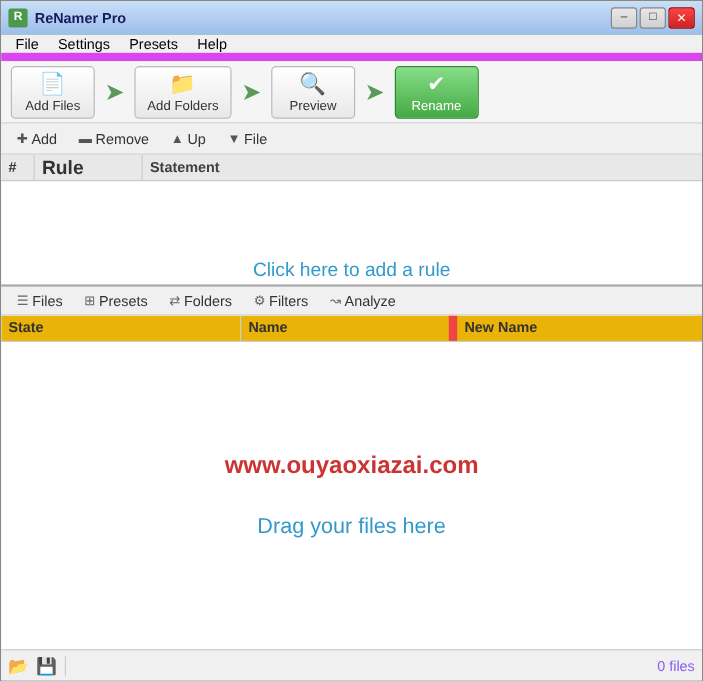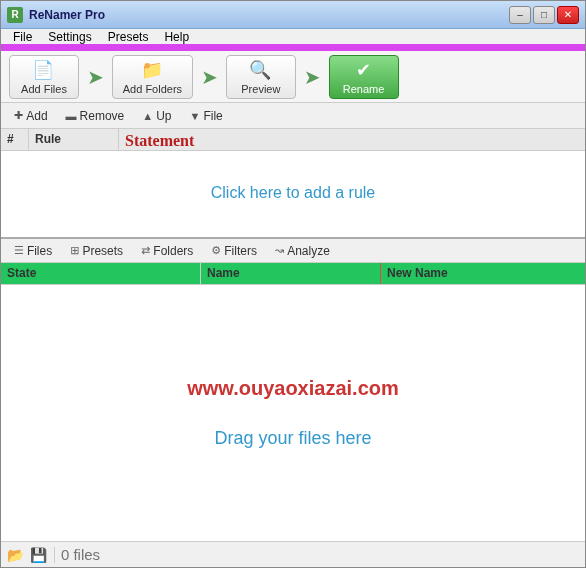--- a/index.html
+++ b/index.html
@@ -195,36 +195,35 @@
       font-weight: bold;
       font-size: 12px;
       color: #333;
     }
 
     .rules-col-rule {
       width: 90px;
       padding: 3px 6px;
       border-right: 1px solid #ccc;
       font-weight: bold;
-      font-size: 12px;
+      font-size: 16px;
       color: #333;
     }
 
     .rules-col-statement {
       flex: 1;
       padding: 3px 6px;
       font-weight: bold;
-      font-size: 16px;
-      color: #b91c1c;
-      font-family: Liberation Serif, serif;
+      font-size: 12px;
+      color: #404040;
     }
 
     .rules-body {
       display: flex;
-      align-items: center;
+      align-items: flex-end;
       justify-content: center;
       height: 84px;
     }
 
     .click-to-add {
       color: #3399cc;
       font-size: 16px;
       cursor: pointer;
     }
 
@@ -260,38 +259,38 @@
     .files-content {
       flex: 1;
       background: white;
       display: flex;
       flex-direction: column;
       overflow: hidden;
     }
 
     .files-header {
       display: flex;
-      background: #22c55e;
+      background: #eab308;
       border-bottom: 1px solid #ccc;
       height: 22px;
     }
 
     .files-col-state {
       width: 200px;
       padding: 3px 6px;
       border-right: 1px solid #ccc;
       font-weight: bold;
       font-size: 12px;
       color: #333;
     }
 
     .files-col-name {
       width: 180px;
       padding: 3px 6px;
-      border-right: 1px solid #ef4444;
+      border-right: 7px solid #ef4444;
       font-weight: bold;
       font-size: 12px;
       color: #333;
     }
 
     .files-col-newname {
       flex: 1;
       padding: 3px 6px;
       font-weight: bold;
       font-size: 12px;
@@ -336,23 +335,23 @@
     }
 
     .status-divider {
       width: 1px;
       height: 16px;
       background: #ccc;
     }
 
     .status-text {
       flex: 1;
-      text-align: left;
-      font-size: 15px;
-      color: #737373;
+      text-align: right;
+      font-size: 12px;
+      color: #8b5cf6;
     }
   </style>
 </head>
 <body>
 
 <div class="window">
 
   <div class="title-bar">
     <div class="title-bar-icon">R</div>
     <span class="title-bar-text">ReNamer Pro</span>

